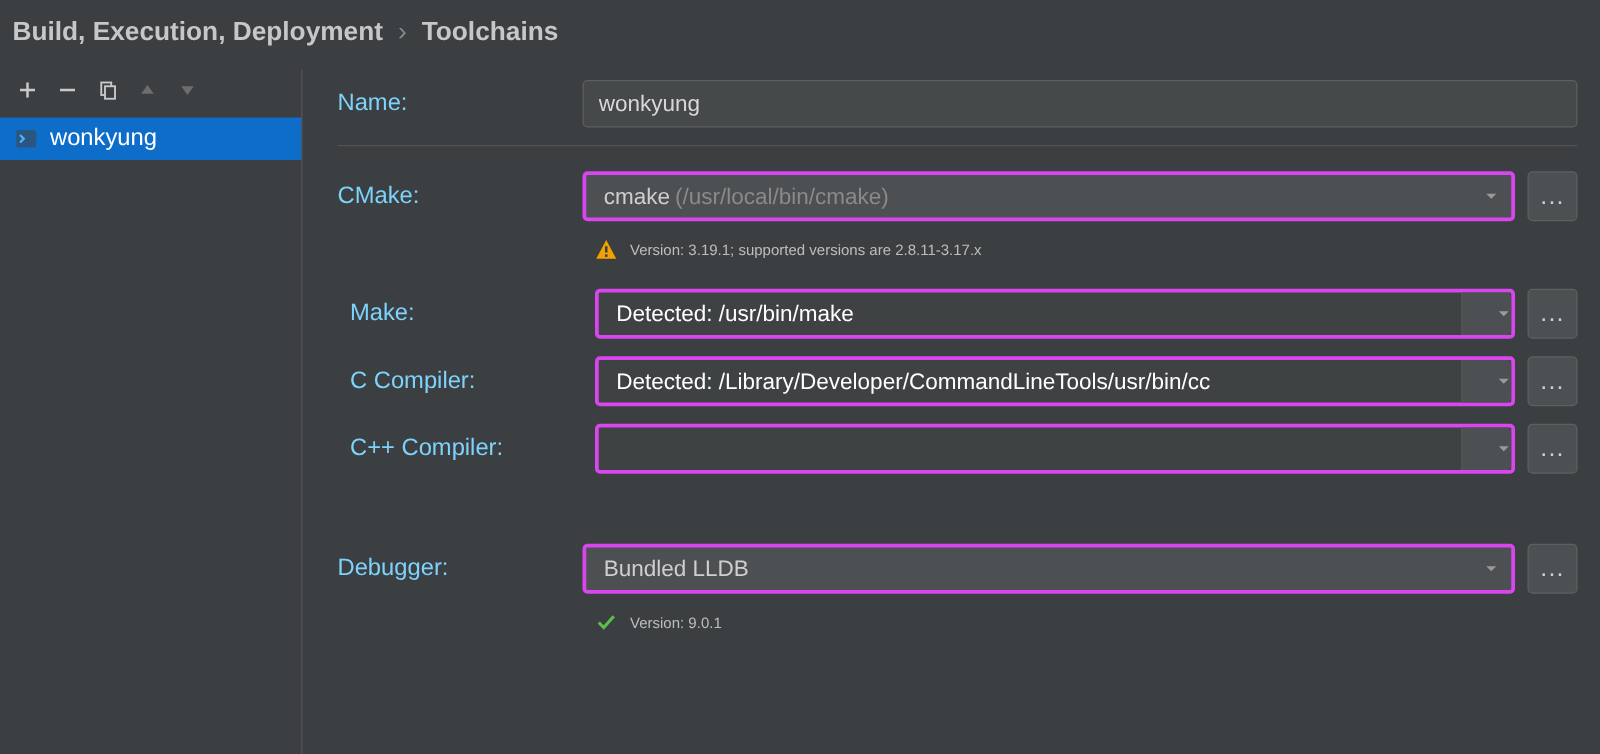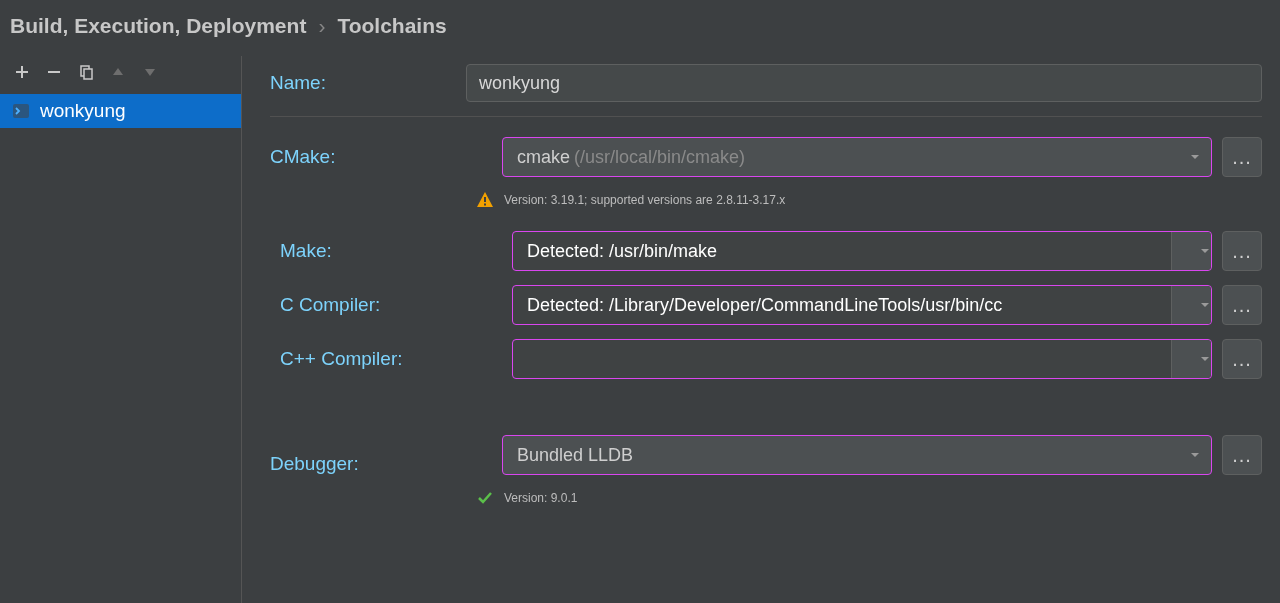--- a/index.html
+++ b/index.html
@@ -71,21 +71,21 @@
   .form {
     flex: 1;
     padding: 8px 18px 0 28px;
   }
   .row {
     display: flex;
     align-items: center;
     margin-bottom: 14px;
   }
   .row.indent { padding-left: 10px; }
-  .row.gap-top { margin-top: 56px; align-items: flex-end; }
+  .row.gap-top { margin-top: 56px; }
   .label {
     width: 196px;
     font-size: 19px;
     color: #7dd3fc;
   }
   .field {
     flex: 1;
     display: flex;
     align-items: center;
     gap: 10px;
@@ -98,30 +98,29 @@
     border-radius: 4px;
     color: #d8d8d8;
     font-size: 18px;
     padding: 0 12px;
     outline: none;
   }
   .combo {
     flex: 1;
     height: 40px;
     background: #4c5052;
-    border: 1px solid #d946ef;
+    border: 3px solid #d946ef;
     border-radius: 4px;
     display: flex;
     align-items: center;
     padding: 0 10px 0 14px;
     font-size: 18px;
     color: #cfcfcf;
     cursor: pointer;
     position: relative;
-    margin-left: 36px;
   }
   .combo.disabled {
     background: #3f4243;
     color: #ffffff;
     cursor: default;
   }
   .combo .hint { color: #8a8a8a; margin-left: 4px; }
   .combo .chev {
     margin-left: auto;
     color: #9a9a9a;

